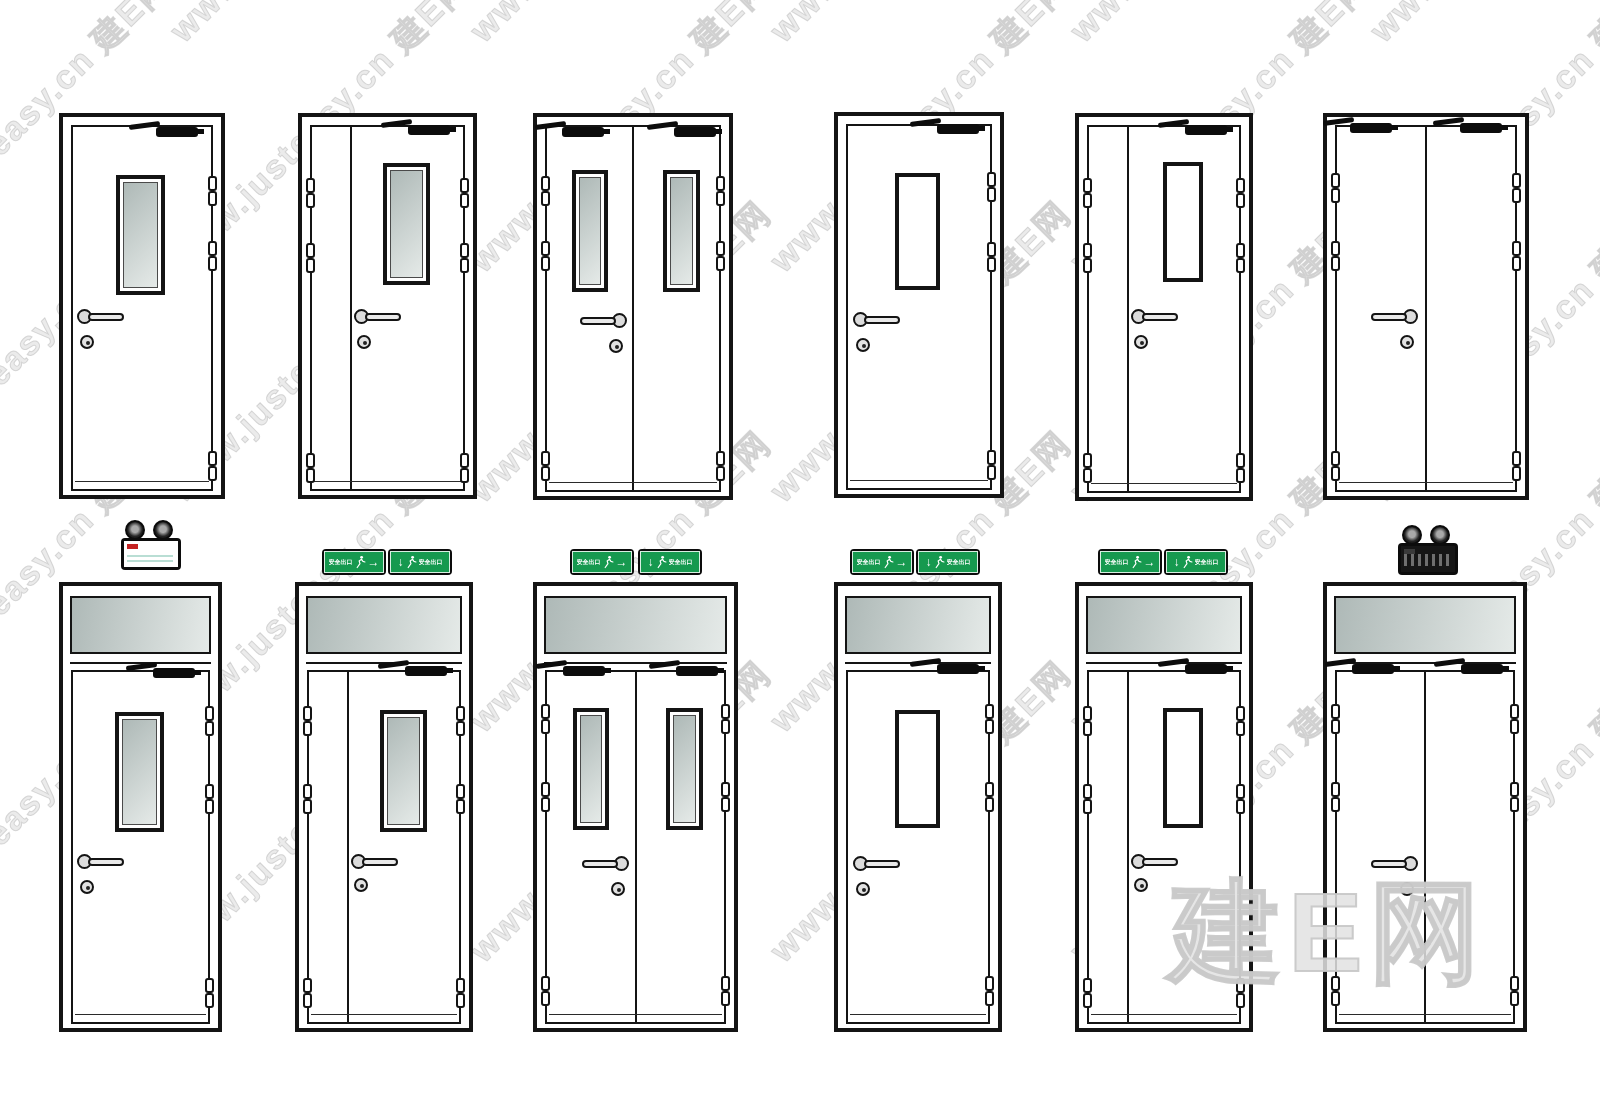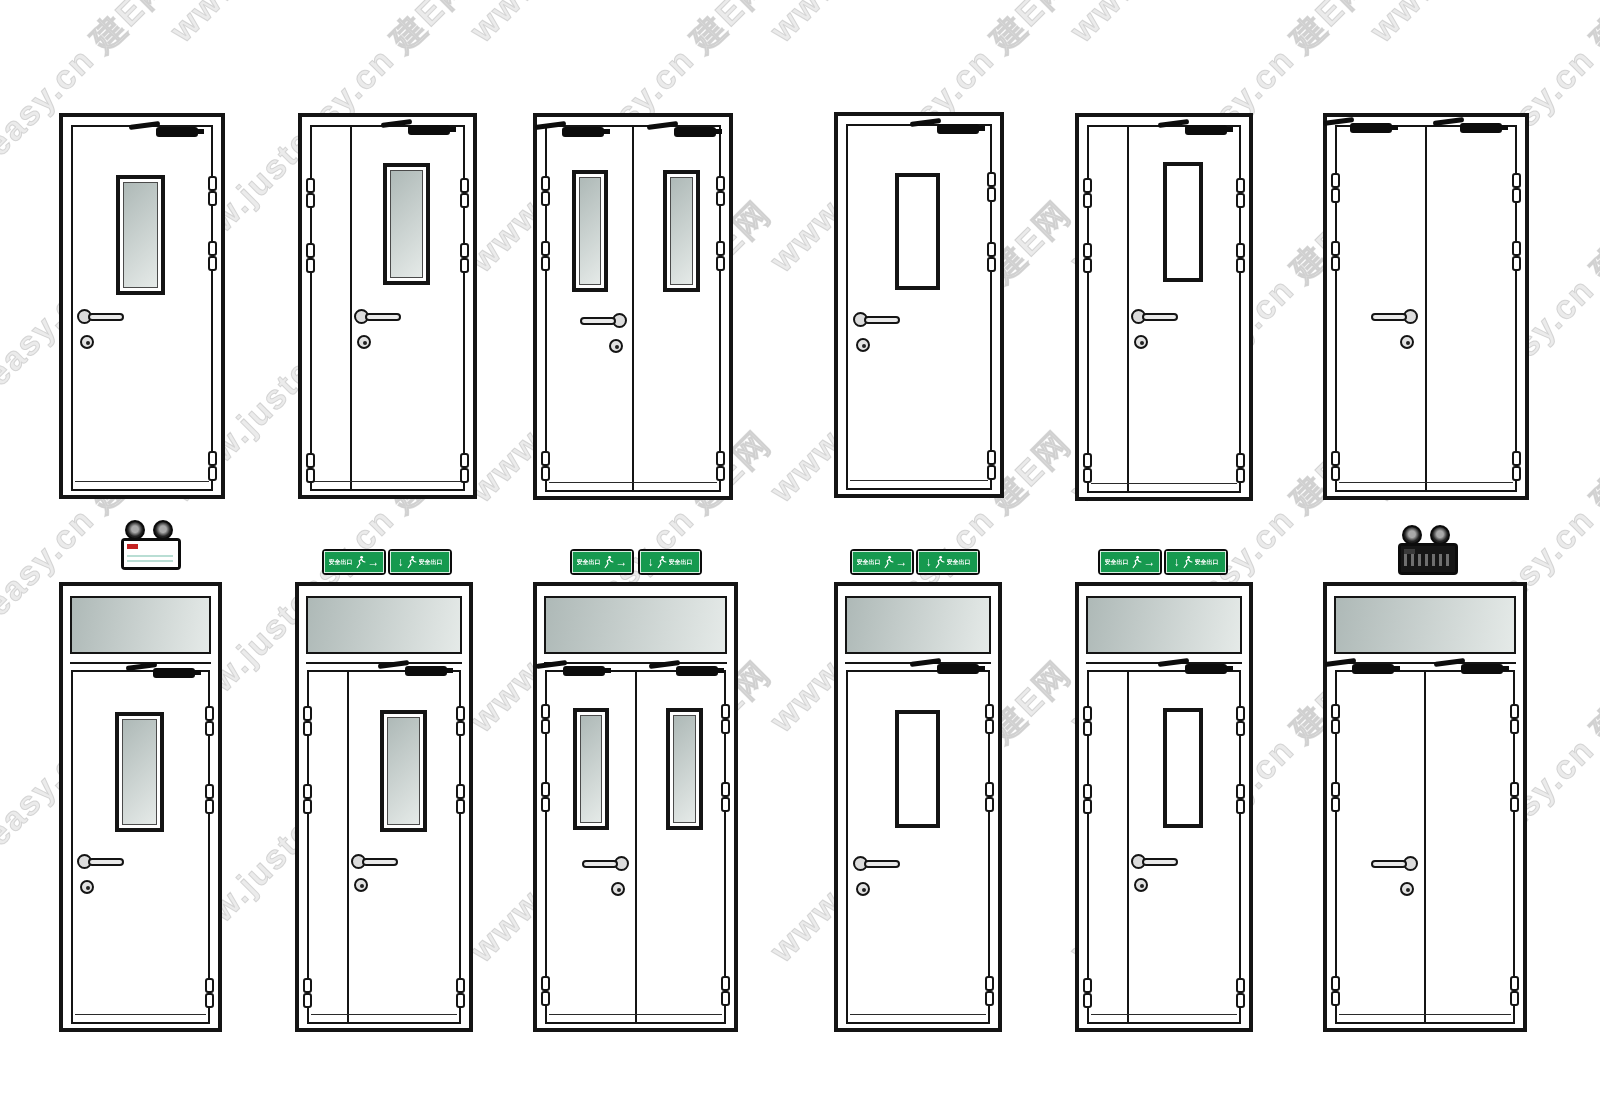--- a/index.html
+++ b/index.html
@@ -485,14 +485,15 @@
       </div>
     <div class="lockc" style="left:77px;top:300px"></div>
     <div class="hinge" style="left:8px;top:122px"></div>
     <div class="hinge" style="left:8px;top:200px"></div>
     <div class="hinge" style="left:8px;top:394px"></div>
     <div class="hinge" style="right:8px;top:122px"></div>
     <div class="hinge" style="right:8px;top:200px"></div>
     <div class="hinge" style="right:8px;top:394px"></div>
   </div>
 
+  <div class="wm-big" style="left:1170px;top:858px">建E网</div>
 
 </div>
 
 </body></html>

